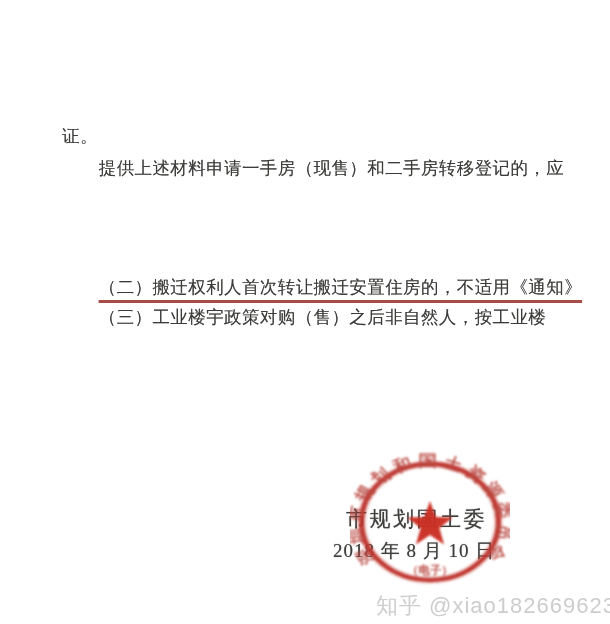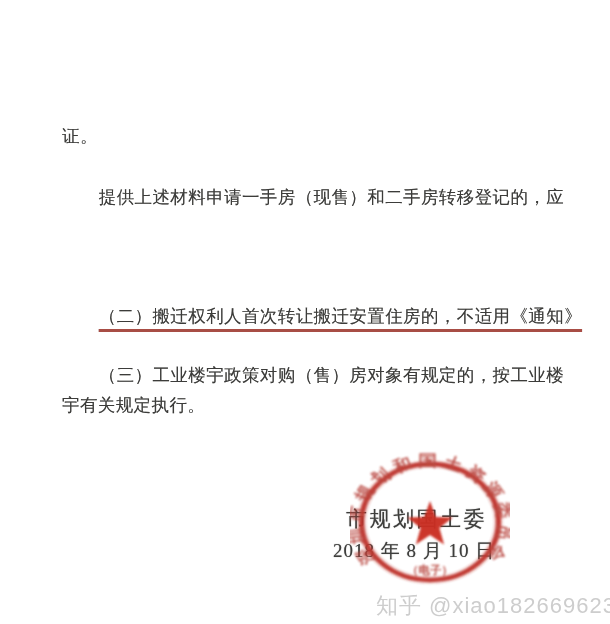--- a/index.html
+++ b/index.html
@@ -13,21 +13,21 @@
   
   .doc-block {
     position:absolute; left:62px; width:474px;
     color:#3c3c3a;
     font-size:17.5px;
     text-shadow:0 0 0.6px rgba(80,80,78,0.55);
   }
   .block-a { top:120px; line-height:32px; }
   .block-b { top:272px; line-height:30px; }
   .line { white-space:nowrap; letter-spacing:0.4px; }
-  .indent { text-indent:2.1em;margin-top:29px; }
+  .indent { text-indent:2.1em; }
   .bold { font-weight:bold; color:#333331; letter-spacing:1px; }
   .redline {
     text-decoration-line:underline;
     text-decoration-color:rgba(168,69,62,0.92);
     text-decoration-thickness:2.6px;
     text-underline-offset:7px;
   }
   
   .sign-org {
     position:absolute; left:346px; top:505px; z-index:1;
@@ -61,22 +61,21 @@
 </head>
 <body>
 
 <div class="doc-block block-a">
   <div class="line">证。</div>
   <div class="line indent">提供上述材料申请一手房（现售）和二手房转移登记的，应</div>
 </div>
 
 <div class="doc-block block-b">
   <div class="line indent redline">（二）搬迁权利人首次转让搬迁安置住房的，不适用《通知》</div>
-  <div class="line indent">（三）工业楼宇政策对购（售）房对象有规定的，按工业楼</div>
-  <div class="line">宇有关规定执行。</div>
+  <div class="line indent">（三）工业楼宇政策对购（售）之后非自然人，按工业楼</div>
 </div>
 
 <div class="sign-org">市规划国土委</div>
 <div class="sign-date">2018 年 8 月 10 日</div>
 
 <svg class="seal" viewBox="0 0 160 152">
   <defs>
     <filter id="softblur" x="-30%" y="-30%" width="160%" height="160%">
       <feGaussianBlur stdDeviation="0.9"></feGaussianBlur>
     </filter>

